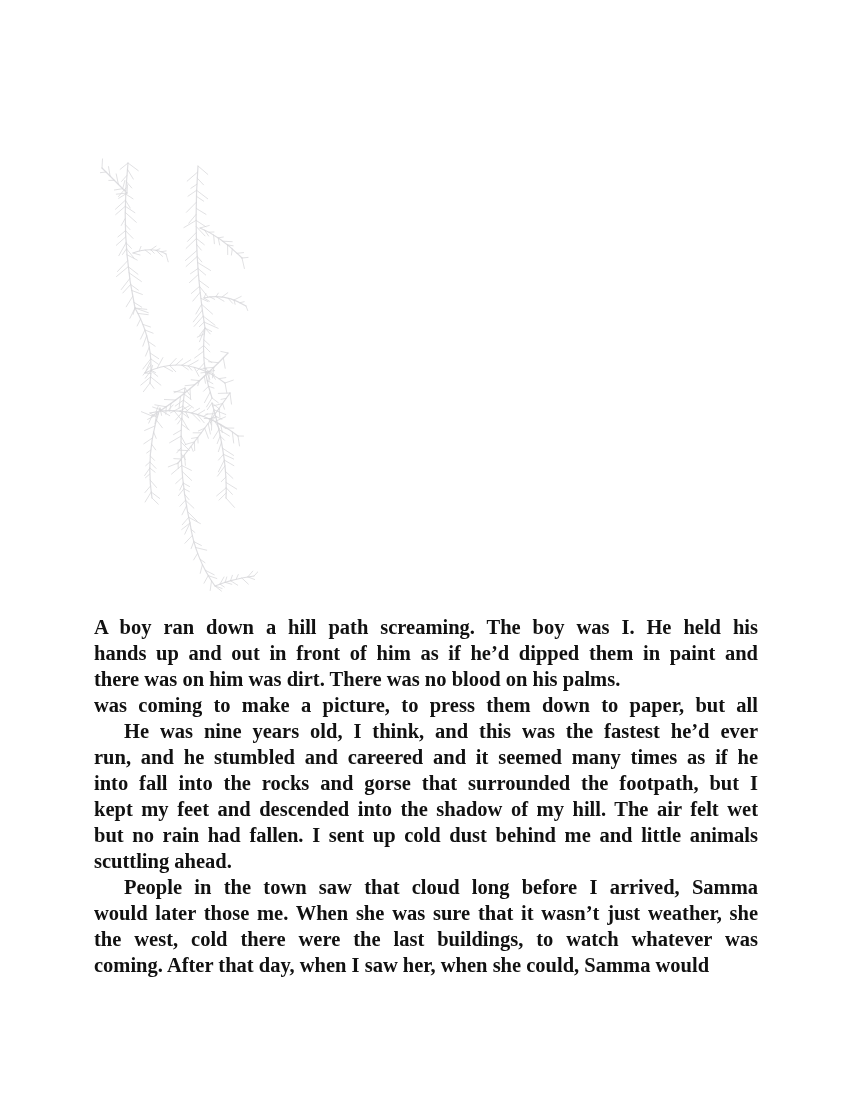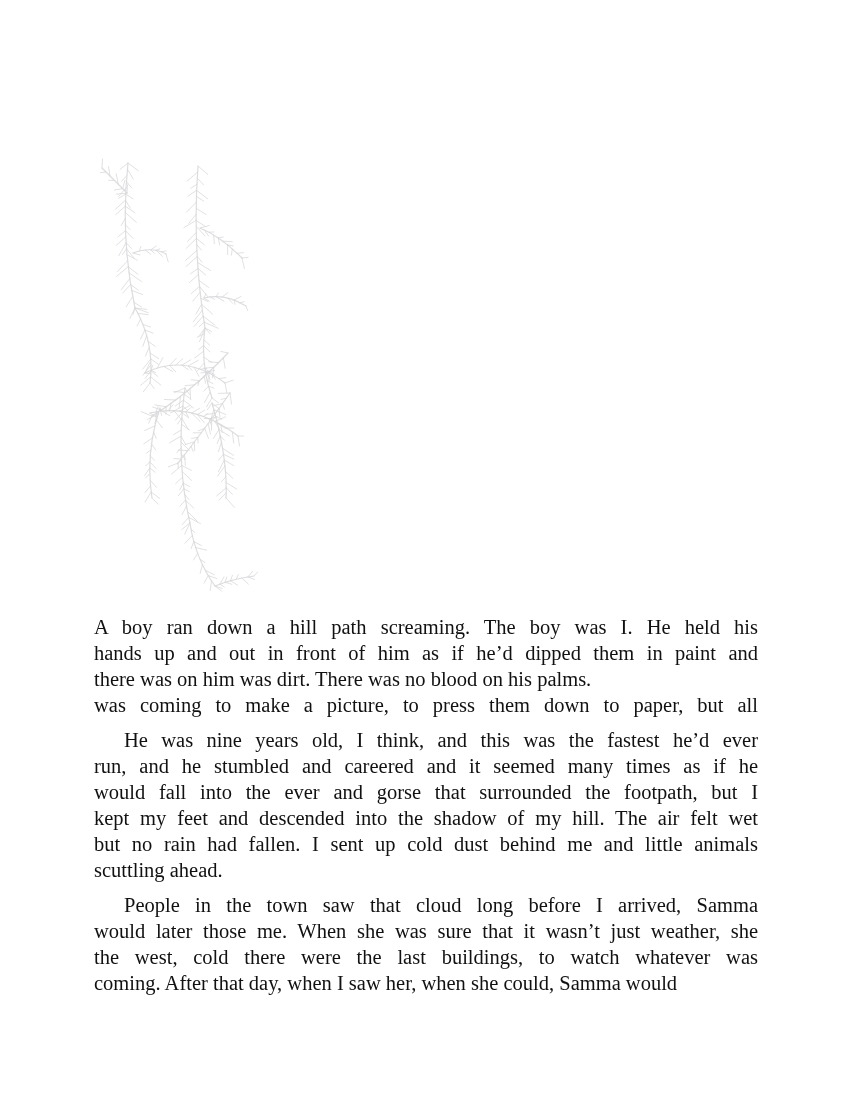--- a/index.html
+++ b/index.html
@@ -21,29 +21,29 @@
   }
   .text-block {
     position: absolute;
     left: 94px;
     top: 614px;
     width: 664px;
     color: #111111;
     font-size: 20.5px;
     line-height: 26px;
   }
-  .para { margin: 0; padding: 0; }
+  .para { margin: 0; padding: 0; font-weight: bold; }
   .line {
     text-align: justify;
     text-align-last: justify;
     -moz-text-align-last: justify;
     white-space: normal;
   }
   .line.end { text-align-last: left; -moz-text-align-last: left; }
-  .line.indent { text-indent: 30px; margin-top: 9px; }
+  .line.indent { text-indent: 30px; }
 </style>
 </head>
 <body>
 
 <div class="screen">
 
   <svg class="illustration" viewBox="0 0 158 435" xmlns="http://www.w3.org/2000/svg" aria-hidden="true">
     <path fill="none" stroke-width="1.2" stroke-linecap="round" opacity="0.85" d="M28 5Q20 80 35 150M27 35Q14 22 2 10M33 95Q52 88 66 96M98 8Q92 90 105 170M100 70Q120 78 142 100M104 140Q125 135 146 148M35 150Q55 185 50 225M105 170Q100 205 112 240M45 215Q85 195 125 225M128 195Q90 235 52 258M50 255Q95 245 138 278M130 235Q102 275 78 305M85 230Q75 300 90 365M90 365Q95 400 115 428M112 245Q128 300 126 340M60 250Q45 295 52 340M115 428Q132 421 154 418" stroke="#d7d7da"></path>
     <path fill="none" stroke-width="0.95" stroke-linecap="round" opacity="0.8" d="M28.0 5.0l10.3 7.7M28.0 5.0l-7.9 6.4M27.4 11.2l5.9 9.9M26.8 17.5l-5.2 5.9M26.4 23.7l5.4 6.3M26.0 29.9l-7.5 8.6M25.7 36.0l7.3 4.8M25.7 36.0l-7.0 4.3M25.4 42.2l4.8 7.8M25.4 42.2l-9.9 9.0M25.3 48.3l9.6 6.4M25.3 48.3l-9.6 8.3M25.2 54.4l11.1 9.9M25.2 60.5l-4.0 7.0M25.3 66.6l4.6 4.9M25.5 72.7l-7.6 6.2M25.5 72.7l7.5 7.7M25.8 78.8l-9.5 8.5M26.1 84.8l5.3 5.6M26.1 84.8l-7.3 12.9M26.5 90.8l7.7 9.5M26.5 90.8l-4.0 5.7M27.0 96.8l10.2 5.3M27.6 102.8l-10.2 10.8M28.2 108.7l9.8 7.6M28.2 108.7l-11.7 9.8M28.9 114.7l12.5 8.8M29.7 120.6l-8.5 11.0M30.6 126.5l7.7 5.6M30.6 126.5l-7.8 8.5M31.6 132.4l10.8 4.1M32.7 138.3l-6.5 10.5M33.8 144.2l7.9 5.0M35.0 150.0l-1.9 6.4M35.0 150.0l13.3 4.7M27.0 35.0l0.5 -8.2M27.0 35.0l-10.7 1.2M22.7 30.7l2.2 -8.3M22.7 30.7l-8.3 1.3M18.4 26.4l-2.2 -10.5M14.3 22.3l-5.5 0.1M10.1 18.1l-1.6 -9.5M6.0 14.0l-8.6 1.0M2.0 10.0l0.5 -9.1M33.0 95.0l7.0 2.0M39.2 93.1l1.8 -4.7M45.1 92.0l5.5 4.2M50.8 91.8l5.3 -3.7M50.8 91.8l3.5 3.5M56.1 92.3l3.8 -1.6M56.1 92.3l6.5 6.1M61.2 93.8l4.9 -0.9M66.0 96.0l2.2 7.8M98.0 8.0l9.8 8.4M97.6 14.1l-10.4 9.0M97.2 20.1l6.3 6.7M96.9 26.2l-6.0 4.1M96.6 32.3l11.1 8.5M96.6 32.3l-8.6 5.9M96.4 38.3l7.3 4.9M96.3 44.3l-9.9 10.0M96.2 50.4l9.8 6.0M96.1 56.4l-7.3 8.8M96.1 62.4l9.8 6.4M96.1 62.4l-12.2 7.2M96.2 68.5l8.8 9.4M96.3 74.5l-8.8 8.9M96.4 80.5l7.9 6.2M96.4 80.5l-10.3 9.9M96.6 86.5l4.7 5.6M96.9 92.5l-11.5 10.0M97.2 98.5l4.6 5.4M97.2 98.5l-11.1 10.0M97.6 104.5l13.0 8.0M98.0 110.5l-7.5 5.2M98.0 110.5l7.7 6.5M98.4 116.4l-9.0 8.2M99.0 122.4l9.6 7.1M99.5 128.4l-8.2 7.1M99.5 128.4l8.2 10.2M100.2 134.3l-7.4 8.8M100.8 140.3l7.2 3.3M101.6 146.3l-5.7 9.7M101.6 146.3l11.0 9.8M102.3 152.2l-9.0 11.7M103.2 158.1l11.8 9.1M103.2 158.1l-9.1 10.3M104.1 164.1l14.0 6.2M104.1 164.1l-4.7 4.5M105.0 170.0l6.6 3.5M105.0 170.0l-5.5 13.7M100.0 70.0l9.2 -2.5M104.5 72.0l4.1 6.0M109.0 74.2l5.0 -0.2M113.6 76.9l0.8 8.8M118.2 79.9l5.1 -0.9M118.2 79.9l1.5 7.1M122.8 83.2l9.4 0.5M127.6 86.9l0.1 9.7M127.6 86.9l5.6 0.9M132.3 90.9l-0.9 6.2M137.1 95.3l6.5 -0.7M142.0 100.0l2.4 10.5M142.0 100.0l6.1 -0.6M104.0 140.0l5.4 3.3M104.0 140.0l1.9 -4.5M110.0 138.9l4.7 2.5M116.0 138.6l2.3 -3.5M116.0 138.6l8.0 4.6M122.0 139.0l5.8 -4.3M128.0 140.2l4.6 5.1M134.0 142.0l7.2 -3.6M134.0 142.0l1.1 4.3M140.0 144.7l4.2 -1.0M146.0 148.0l1.7 4.5M35.0 150.0l11.8 1.4M35.0 150.0l-5.1 10.3M37.9 155.4l10.3 1.3M40.6 160.9l-3.5 7.1M42.9 166.4l7.6 2.6M44.9 172.0l-4.4 9.1M44.9 172.0l8.2 3.2M46.7 177.7l-3.9 10.5M48.1 183.4l7.0 4.8M49.3 189.1l-3.8 9.0M50.1 195.0l8.6 5.7M50.7 200.9l-7.8 10.1M50.7 200.9l7.7 5.4M51.0 206.8l-7.9 10.3M50.9 212.8l6.9 5.6M50.9 212.8l-5.6 7.4M50.6 218.9l10.3 8.3M50.6 218.9l-9.8 8.2M50.0 225.0l4.1 5.5M50.0 225.0l-6.6 8.7M105.0 170.0l-5.5 7.4M105.0 170.0l5.2 5.9M104.3 175.8l-7.0 3.4M103.8 181.7l5.7 5.3M103.6 187.5l-4.9 4.1M103.6 187.5l6.3 6.4M103.6 193.3l-9.0 6.7M103.8 199.2l8.0 5.3M104.3 205.0l-6.9 7.6M105.0 210.8l9.6 6.0M105.9 216.7l-8.7 8.4M107.1 222.5l5.8 3.2M108.5 228.3l-5.0 5.0M108.5 228.3l5.5 1.8M110.1 234.2l-5.6 10.4M112.0 240.0l6.4 4.8M112.0 240.0l-5.5 8.9M45.0 215.0l4.9 -10.5M45.0 215.0l6.0 0.5M51.2 212.2l1.4 -4.8M51.2 212.2l4.4 2.5M57.3 210.0l5.6 -10.4M63.5 208.4l9.1 5.0M69.6 207.4l6.6 -7.0M69.6 207.4l6.1 6.3M75.8 207.0l6.9 -6.2M81.9 207.2l6.4 4.5M81.9 207.2l8.8 -5.4M88.1 208.0l3.8 4.3M88.1 208.0l10.1 -5.7M94.2 209.3l4.7 8.9M100.4 211.3l6.3 -1.0M106.5 213.8l3.3 7.5M106.5 213.8l8.1 -1.2M112.7 217.0l2.7 4.3M118.8 220.7l7.0 -1.1M125.0 225.0l1.9 10.2M125.0 225.0l8.3 -2.9M128.0 195.0l-7.2 -1.6M123.3 199.9l1.9 10.4M118.5 204.7l-9.9 -1.0M113.8 209.4l-1.4 10.5M113.8 209.4l-10.3 0.8M109.0 213.9l0.0 9.0M109.0 213.9l-8.1 1.0M104.3 218.3l1.2 7.0M99.5 222.6l-8.3 -0.8M99.5 222.6l-1.7 5.1M94.8 226.7l-9.7 1.0M90.0 230.8l0.6 10.4M85.3 234.6l-11.4 -1.2M80.5 238.4l-1.4 11.5M75.8 242.0l-11.4 -0.5M71.0 245.4l-1.4 7.7M66.3 248.8l-11.5 -2.0M66.3 248.8l-0.5 7.4M61.5 252.0l-8.9 -3.0M56.8 255.1l-1.8 10.6M52.0 258.0l-10.6 -4.3M52.0 258.0l-3.3 7.1M50.0 255.0l6.7 4.3M56.0 253.9l2.2 -5.6M62.0 253.1l7.7 4.6M67.9 252.7l5.3 -5.8M73.9 252.7l7.0 8.3M79.8 253.1l9.6 -5.4M79.8 253.1l8.6 6.4M85.7 253.9l5.7 -4.7M85.7 253.9l2.9 5.9M91.6 255.0l8.0 -4.7M91.6 255.0l8.4 8.3M97.4 256.6l7.3 -4.5M97.4 256.6l6.8 8.2M103.3 258.5l4.5 -2.6M109.1 260.8l2.2 6.2M109.1 260.8l7.8 -2.1M114.9 263.5l4.4 7.1M114.9 263.5l10.6 -4.7M120.7 266.5l1.6 8.1M126.5 270.0l7.3 0.1M132.3 273.8l1.4 11.2M138.0 278.0l5.5 0.1M138.0 278.0l1.5 9.9M130.0 235.0l-11.7 0.4M130.0 235.0l1.5 11.1M126.3 240.3l-5.3 1.1M122.6 245.5l1.9 5.7M122.6 245.5l-10.2 2.6M119.0 250.6l0.9 8.5M115.4 255.6l-9.6 0.6M111.8 260.6l-0.3 11.6M111.8 260.6l-7.6 -0.1M108.2 265.4l2.2 10.6M104.7 270.2l-6.3 2.7M104.7 270.2l3.7 10.1M101.3 274.8l-8.2 -0.0M97.8 279.4l0.3 5.6M97.8 279.4l-6.3 1.0M94.4 283.9l0.3 8.7M94.4 283.9l-9.1 2.6M91.1 288.3l2.1 5.1M87.8 292.6l-9.9 -0.5M84.5 296.8l0.9 10.5M81.2 301.0l-7.4 -0.4M78.0 305.0l0.3 5.4M78.0 305.0l-9.7 3.9M85.0 230.0l4.5 6.6M85.0 230.0l-10.9 4.8M84.2 236.1l6.9 5.3M83.4 242.1l-8.2 6.0M83.4 242.1l10.1 7.8M82.8 248.2l-12.3 6.7M82.8 248.2l4.5 4.1M82.3 254.2l-6.7 7.8M81.8 260.2l6.5 11.3M81.8 260.2l-4.3 5.8M81.5 266.2l7.8 5.8M81.2 272.1l-7.7 4.5M81.1 278.1l4.7 8.7M81.1 278.1l-11.5 6.7M81.0 284.0l8.4 8.5M81.0 289.9l-4.3 5.0M81.2 295.8l4.2 5.9M81.4 301.7l-4.2 4.4M81.7 307.5l9.7 4.9M81.7 307.5l-10.2 8.6M82.1 313.4l9.5 9.0M82.6 319.2l-6.9 6.3M83.2 325.0l6.3 3.5M83.2 325.0l-3.4 7.0M83.9 330.7l5.4 2.9M83.9 330.7l-5.5 7.0M84.7 336.5l4.3 5.1M85.5 342.2l-5.6 6.1M85.5 342.2l8.4 8.0M86.5 348.0l-4.5 8.8M87.6 353.7l9.7 9.6M88.7 359.3l-6.5 7.5M88.7 359.3l11.7 6.3M90.0 365.0l-5.3 11.2M90.0 365.0l-8.3 6.5M91.0 371.3l3.9 3.2M92.3 377.5l-7.4 7.8M93.8 383.6l7.6 3.9M93.8 383.6l-2.7 7.0M95.6 389.5l11.1 2.7M97.6 395.4l-4.0 6.5M99.9 401.1l5.1 3.6M102.4 406.7l-2.2 8.7M105.2 412.2l9.0 4.6M108.2 417.6l-4.2 7.6M108.2 417.6l8.6 2.9M111.5 422.9l-1.3 9.6M115.0 428.0l7.1 2.5M112.0 245.0l7.8 6.3M112.0 245.0l-4.6 6.6M113.9 251.8l11.9 4.7M113.9 251.8l-3.0 9.4M115.7 258.5l6.2 2.7M115.7 258.5l-5.5 6.4M117.4 265.1l8.4 5.5M118.9 271.6l-5.5 8.9M118.9 271.6l10.5 6.4M120.2 277.9l-3.0 7.7M120.2 277.9l4.2 4.3M121.5 284.1l-3.1 9.5M122.6 290.3l11.0 7.1M123.5 296.3l-5.0 5.8M123.5 296.3l10.1 4.7M124.3 302.1l-5.9 11.7M124.3 302.1l9.6 5.6M125.0 307.9l-7.5 10.2M125.5 313.5l7.4 6.9M125.9 319.1l-4.6 4.5M126.1 324.5l10.6 6.6M126.2 329.8l-9.6 8.1M126.2 329.8l6.2 6.6M126.2 334.9l-7.2 7.2M126.0 340.0l8.5 9.4M60.0 250.0l1.6 7.4M58.1 256.0l-10.5 5.4M56.4 262.0l6.0 7.8M54.9 268.0l-10.3 4.5M53.6 274.0l2.6 6.4M52.4 280.0l-8.6 5.8M51.5 286.0l4.2 5.9M50.8 292.0l-4.1 3.0M50.3 298.0l4.3 4.4M49.9 304.0l-4.2 3.7M49.9 304.0l6.1 6.4M49.8 310.0l-5.2 7.6M49.8 310.0l5.3 4.2M49.8 316.0l-4.3 3.7M50.1 322.0l6.4 7.5M50.5 328.0l-5.6 6.6M51.2 334.0l8.4 6.4M51.2 334.0l-6.1 10.0M52.0 340.0l6.3 6.2M115.0 428.0l6.5 5.1M120.0 426.1l4.0 -7.1M120.0 426.1l4.3 2.9M125.1 424.3l1.7 -5.3M125.1 424.3l6.7 2.0M130.5 422.7l1.9 -5.4M130.5 422.7l7.2 4.5M136.1 421.3l2.2 -4.8M141.8 420.0l6.5 6.1M147.8 418.9l5.0 -5.8M147.8 418.9l6.8 2.6M154.0 418.0l4.9 -5.3" stroke="#d7d7da"></path>
   </svg>
@@ -53,21 +53,21 @@
     <div class="para">
       <div class="line">A boy ran down a hill path screaming. The boy was I. He held his</div>
       <div class="line">hands up and out in front of him as if he’d dipped them in paint and</div>
       <div class="line end">there was on him was dirt. There was no blood on his palms.</div>
       <div class="line">was coming to make a picture, to press them down to paper, but all</div>
     </div>
 
     <div class="para">
       <div class="line indent">He was nine years old, I think, and this was the fastest he’d ever</div>
       <div class="line">run, and he stumbled and careered and it seemed many times as if he</div>
-      <div class="line">would fall into the ever and gorse that surrounded the footpath, but I</div>
+      <div class="line">into fall into the rocks and gorse that surrounded the footpath, but I</div>
       <div class="line">kept my feet and descended into the shadow of my hill. The air felt wet</div>
       <div class="line">but no rain had fallen. I sent up cold dust behind me and little animals</div>
       <div class="line end">scuttling ahead.</div>
     </div>
 
     <div class="para">
       <div class="line indent">People in the town saw that cloud long before I arrived, Samma</div>
       <div class="line">would later those me. When she was sure that it wasn’t just weather, she</div>
       <div class="line">the west, cold there were the last buildings, to watch whatever was</div>
       <div class="line end">coming. After that day, when I saw her, when she could, Samma would</div>

